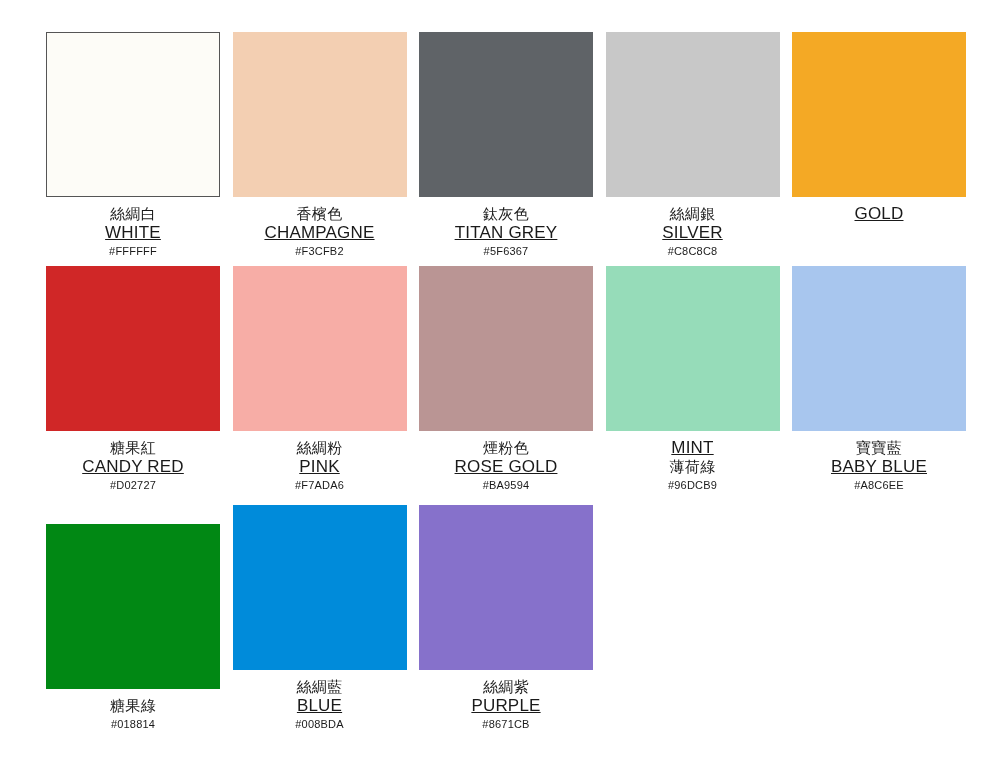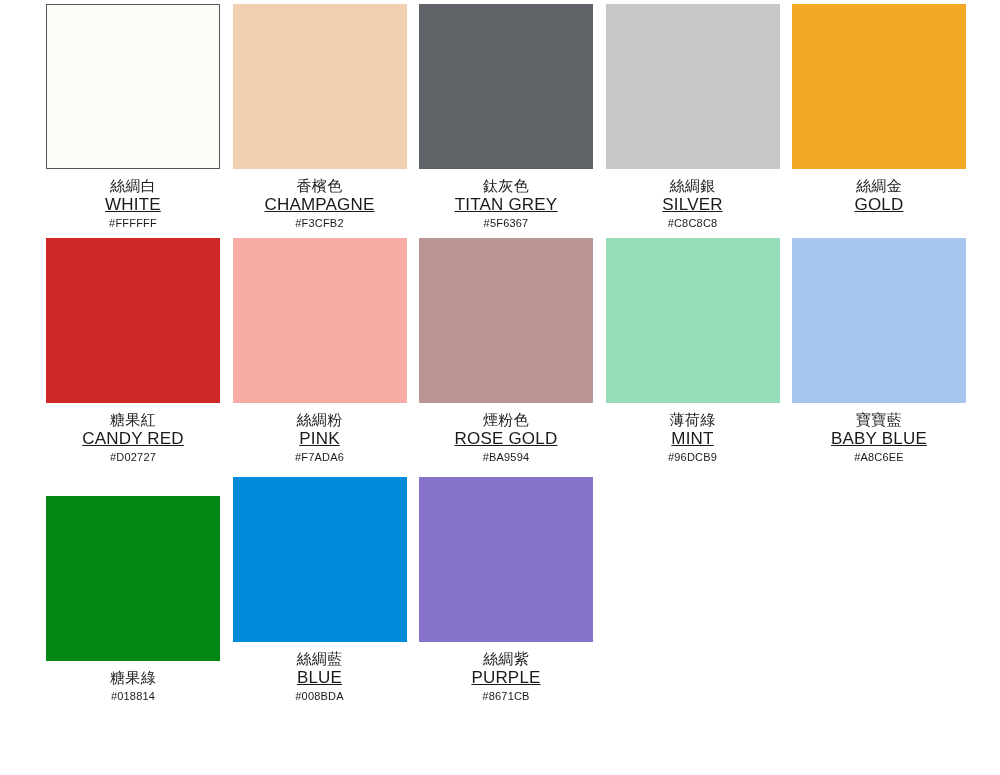--- a/index.html
+++ b/index.html
@@ -75,21 +75,21 @@
     letter-spacing: 0.2px;
     text-decoration: underline;
   }
 
   .label-hex {
     font-size: 11px;
     letter-spacing: 0.2px;
   }
 
   
-  #row-0 { margin-top: 4px; }
+  #row-0 { margin-top: 32px; }
   #row-1 { margin-top: 5px; }
   #row-2 { margin-top: 10px; align-items: flex-end; }
 </style>
 </head>
 <body>
 
 <div id="swatch-chart">
 
 <div class="swatch-row" id="row-0">
       <div class="swatch-cell">
@@ -120,21 +120,20 @@
         <div class="swatch-chip" style="background-color: rgb(200, 200, 200);"></div>
         <div class="swatch-labels">
           <span class="label-line label-cn">絲綢銀</span>
           <span class="label-line label-en">SILVER</span>
           <span class="label-line label-hex">#C8C8C8</span>
         </div>
       </div>
       <div class="swatch-cell">
         <div class="swatch-chip" style="background-color: rgb(244, 169, 37);"></div>
         <div class="swatch-labels">
-          <span class="label-line label-cn">絲綢金</span>
           <span class="label-line label-en">GOLD</span>
         </div>
       </div>
     </div>
     <div class="swatch-row" id="row-1">
       <div class="swatch-cell">
         <div class="swatch-chip" style="background-color: rgb(208, 39, 39);"></div>
         <div class="swatch-labels">
           <span class="label-line label-cn">糖果紅</span>
           <span class="label-line label-en">CANDY RED</span>
@@ -153,22 +152,22 @@
         <div class="swatch-chip" style="background-color: rgb(186, 149, 148);"></div>
         <div class="swatch-labels">
           <span class="label-line label-cn">煙粉色</span>
           <span class="label-line label-en">ROSE GOLD</span>
           <span class="label-line label-hex">#BA9594</span>
         </div>
       </div>
       <div class="swatch-cell">
         <div class="swatch-chip" style="background-color: rgb(150, 220, 185);"></div>
         <div class="swatch-labels">
+          <span class="label-line label-en">MINT</span>
           <span class="label-line label-cn">薄荷綠</span>
-          <span class="label-line label-en">MINT</span>
           <span class="label-line label-hex">#96DCB9</span>
         </div>
       </div>
       <div class="swatch-cell">
         <div class="swatch-chip" style="background-color: rgb(168, 198, 238);"></div>
         <div class="swatch-labels">
           <span class="label-line label-cn">寶寶藍</span>
           <span class="label-line label-en">BABY BLUE</span>
           <span class="label-line label-hex">#A8C6EE</span>
         </div>

